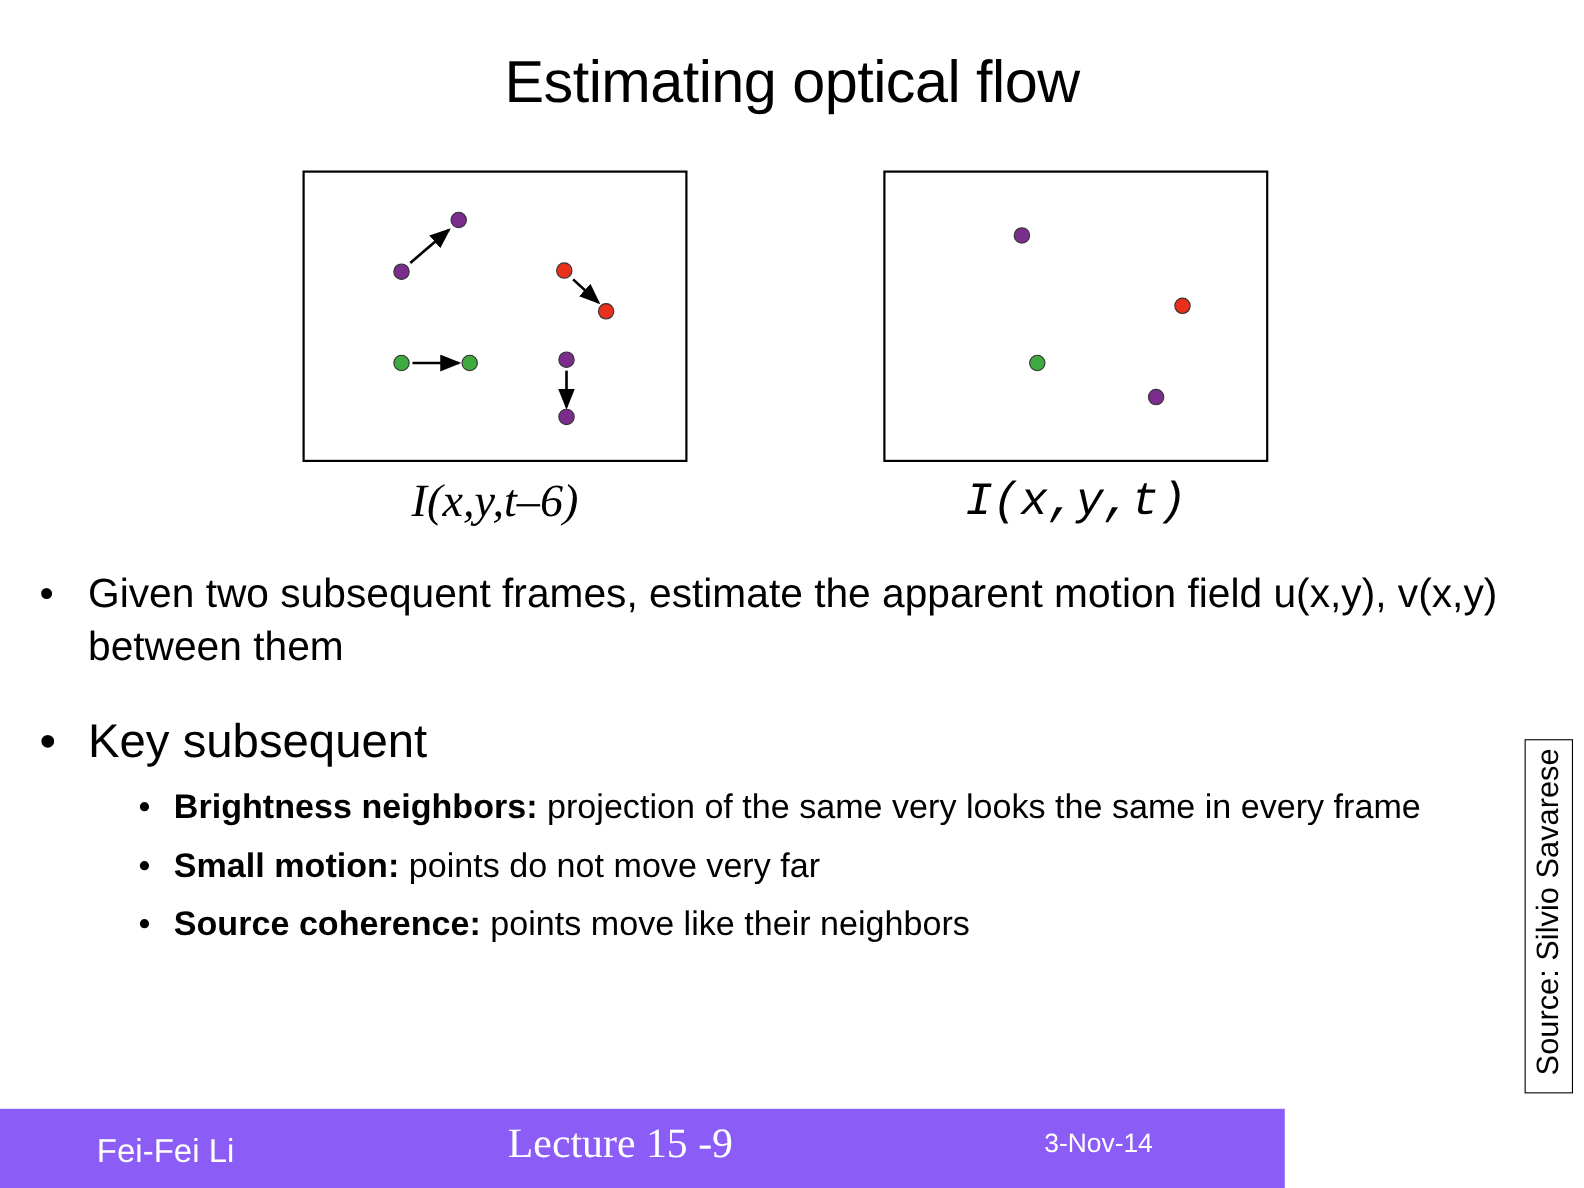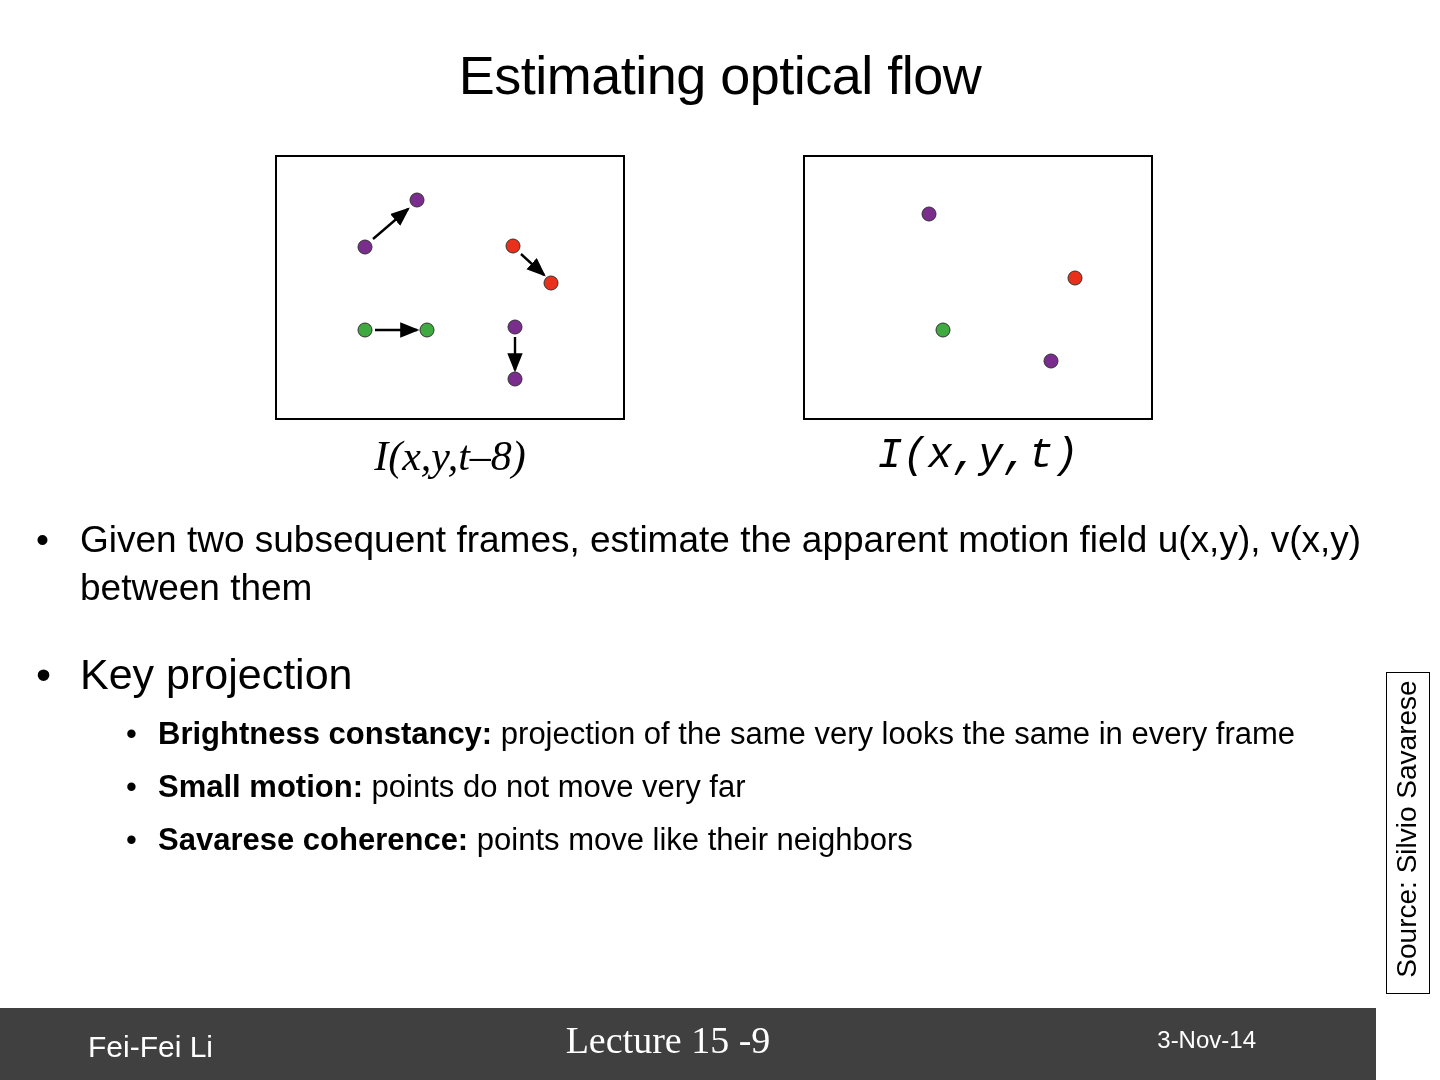--- a/index.html
+++ b/index.html
@@ -125,23 +125,23 @@
     transform: rotate(-90deg);
     font-size: 28px;
     white-space: nowrap;
   }
 
   
   .footer {
     position: absolute;
     left: 0;
     bottom: 0;
-    width: 1376px;
+    width: 1168px;
     height: 72px;
-    background: #404040;
+    background: #8b5cf6;
   }
   .footer-author {
     position: absolute;
     left: 88px;
     top: 22px;
     font-size: 30px;
     color: #ffffff;
   }
   .footer-lecture {
     position: absolute;
@@ -184,57 +184,57 @@
     </svg>
     <span class="dot" style="left:140px; top:43px;  background:#7b2d8e;"></span>
     <span class="dot" style="left:88px;  top:90px;  background:#7b2d8e;"></span>
     <span class="dot" style="left:236px; top:89px;  background:#e8301a;"></span>
     <span class="dot" style="left:274px; top:126px; background:#e8301a;"></span>
     <span class="dot" style="left:88px;  top:173px; background:#3faa3f;"></span>
     <span class="dot" style="left:150px; top:173px; background:#3faa3f;"></span>
     <span class="dot" style="left:238px; top:170px; background:#7b2d8e;"></span>
     <span class="dot" style="left:238px; top:222px; background:#7b2d8e;"></span>
   </div>
-  <div class="frame-caption" id="caption-left">I(x,y,t–8)</div>
+  <div class="frame-caption" id="caption-left">I(x,y,t–6)</div>
 
   <div class="frame" id="frame-right">
     <span class="dot" style="left:124px; top:57px;  background:#7b2d8e;"></span>
     <span class="dot" style="left:270px; top:121px; background:#e8301a;"></span>
     <span class="dot" style="left:138px; top:173px; background:#3faa3f;"></span>
     <span class="dot" style="left:246px; top:204px; background:#7b2d8e;"></span>
   </div>
   <div class="frame-caption" id="caption-right">I(x,y,t)</div>
 
   <div class="body">
 
     <div class="lvl1">
       <span class="bullet">•</span>
       <span>Given two subsequent frames, estimate the apparent motion field u(x,y), v(x,y) between them</span>
     </div>
 
     <div class="spacer-assump"></div>
 
     <div class="lvl1 big">
       <span class="bullet">•</span>
-      <span>Key projection</span>
+      <span>Key subsequent</span>
     </div>
 
     <div class="lvl2">
       <span class="bullet">•</span>
-      <b>Brightness constancy:</b><span> projection of the same very looks the same in every frame</span>
+      <b>Brightness neighbors:</b><span> projection of the same very looks the same in every frame</span>
     </div>
 
     <div class="lvl2">
       <span class="bullet">•</span>
       <b>Small motion:</b><span> points do not move very far</span>
     </div>
 
     <div class="lvl2">
       <span class="bullet">•</span>
-      <b>Savarese coherence:</b><span> points move like their neighbors</span>
+      <b>Source coherence:</b><span> points move like their neighbors</span>
     </div>
 
   </div>
 
   <div class="source-box">
     <div class="source-text">Source: Silvio Savarese</div>
   </div>
 
   <div class="footer">
     <div class="footer-author">Fei-Fei Li</div>

